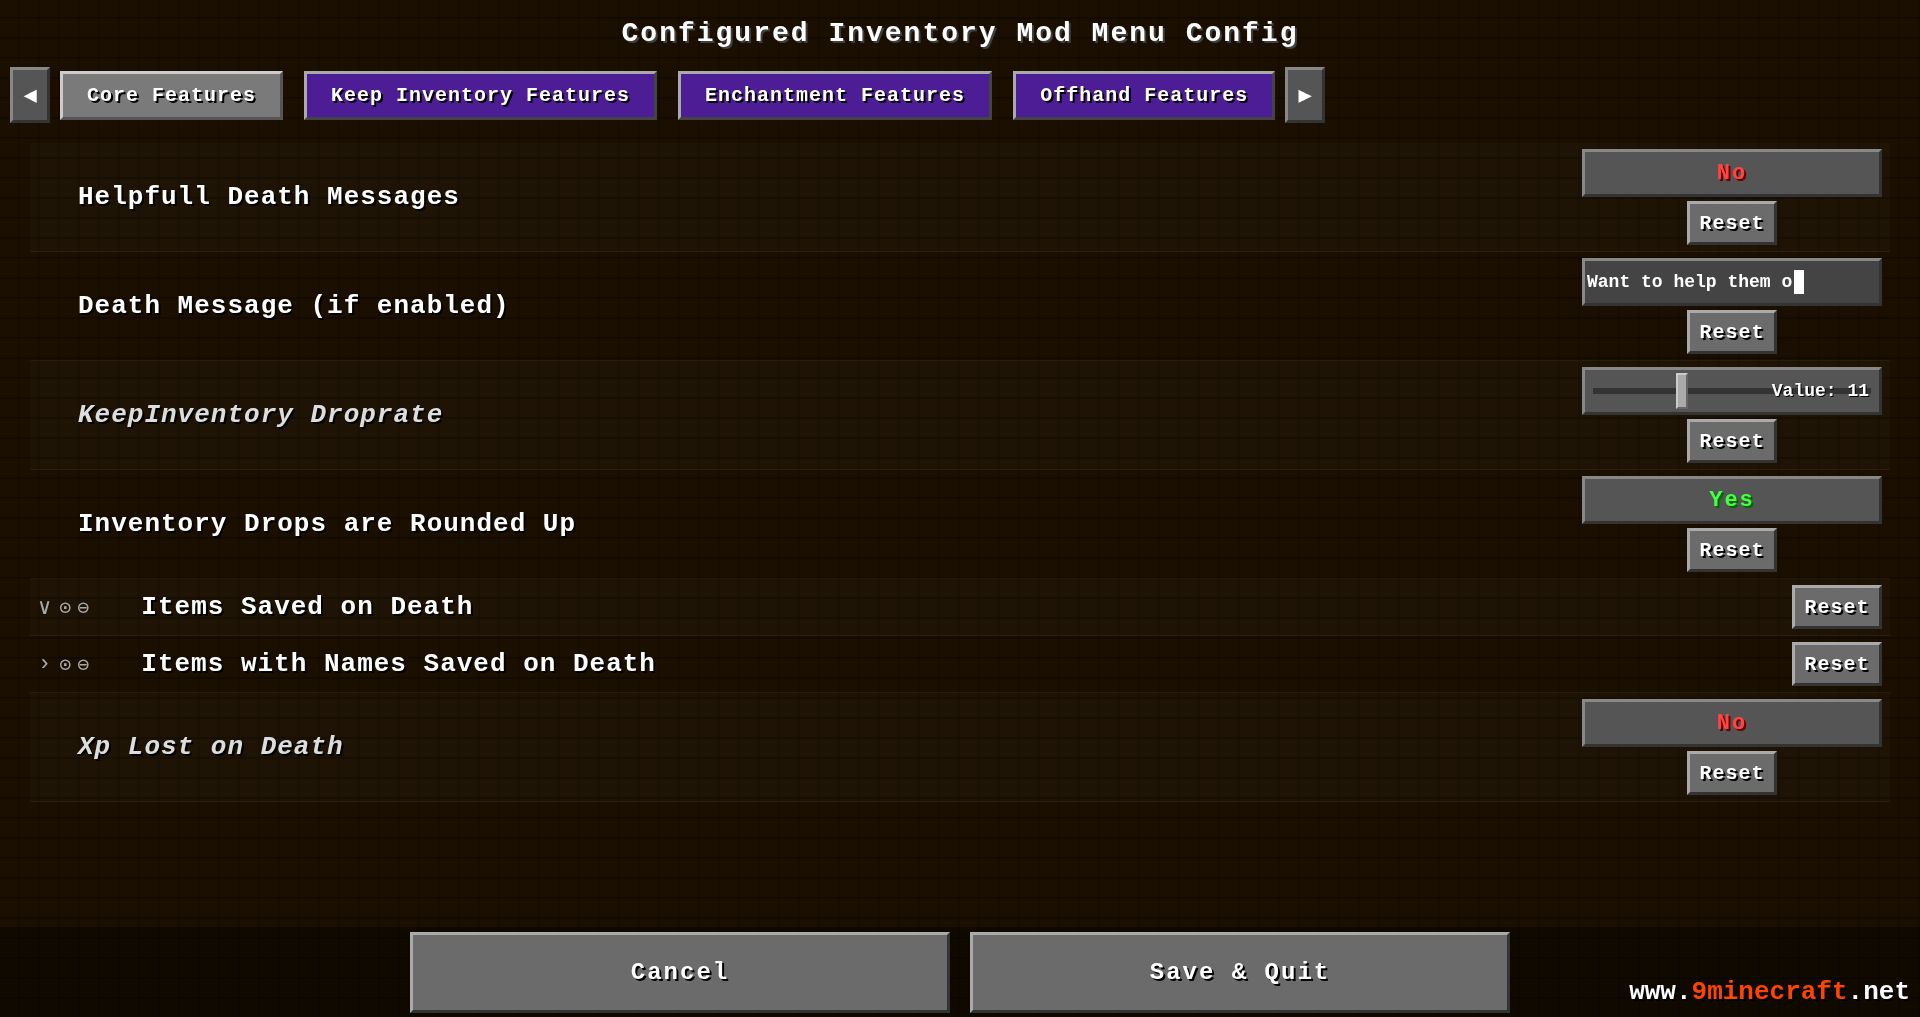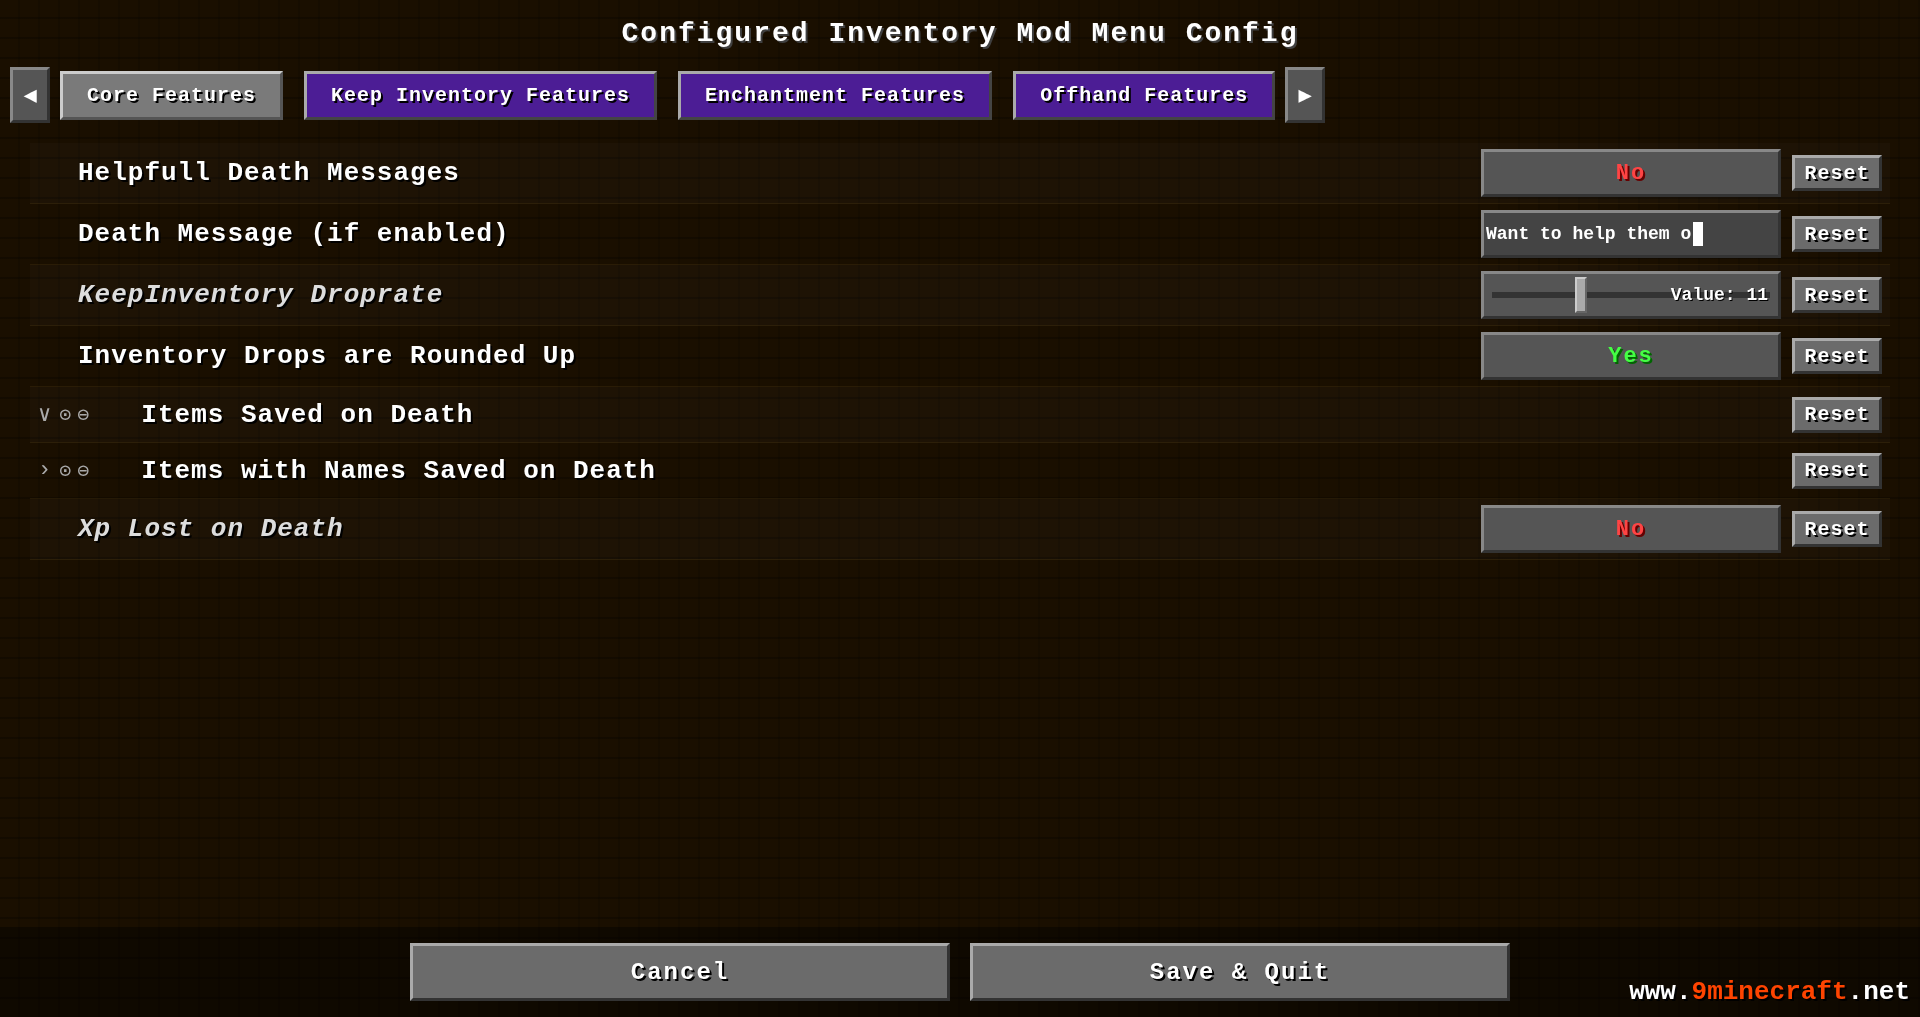--- a/index.html
+++ b/index.html
@@ -142,22 +142,23 @@
     }
 
     .config-label.italic {
       font-style: italic;
       color: #dddddd;
     }
 
     .config-control {
       display: flex;
       align-items: center;
-      gap: 11px;
+      gap: 4px;
       margin-left: auto;
+      flex-direction: column;
     }
 
     
     .toggle-btn {
       width: 300px;
       height: 48px;
       background: #555;
       border: 3px solid #888;
       border-bottom-color: #333;
       border-right-color: #333;
@@ -260,21 +261,21 @@
       font-size: 18px;
       font-weight: bold;
       position: absolute;
       right: 10px;
       text-shadow: 1px 1px 0 #000;
     }
 
     
     .reset-btn {
       width: 90px;
-      height: 36px;
+      height: 44px;
       background: #6b6b6b;
       border: 3px solid #aaa;
       border-bottom-color: #333;
       border-right-color: #333;
       color: #ffffff;
       font-family: 'Courier New', monospace;
       font-size: 20px;
       font-weight: bold;
       cursor: pointer;
       text-align: center;
@@ -311,21 +312,21 @@
       height: 90px;
       display: flex;
       align-items: center;
       justify-content: center;
       gap: 20px;
       background: rgba(0,0,0,0.4);
     }
 
     .bottom-btn {
       width: 540px;
-      height: 58px;
+      height: 81px;
       background: #6b6b6b;
       border: 3px solid #aaa;
       border-bottom-color: #333;
       border-right-color: #333;
       color: #ffffff;
       font-family: 'Courier New', monospace;
       font-size: 24px;
       font-weight: bold;
       cursor: pointer;
       text-align: center;

